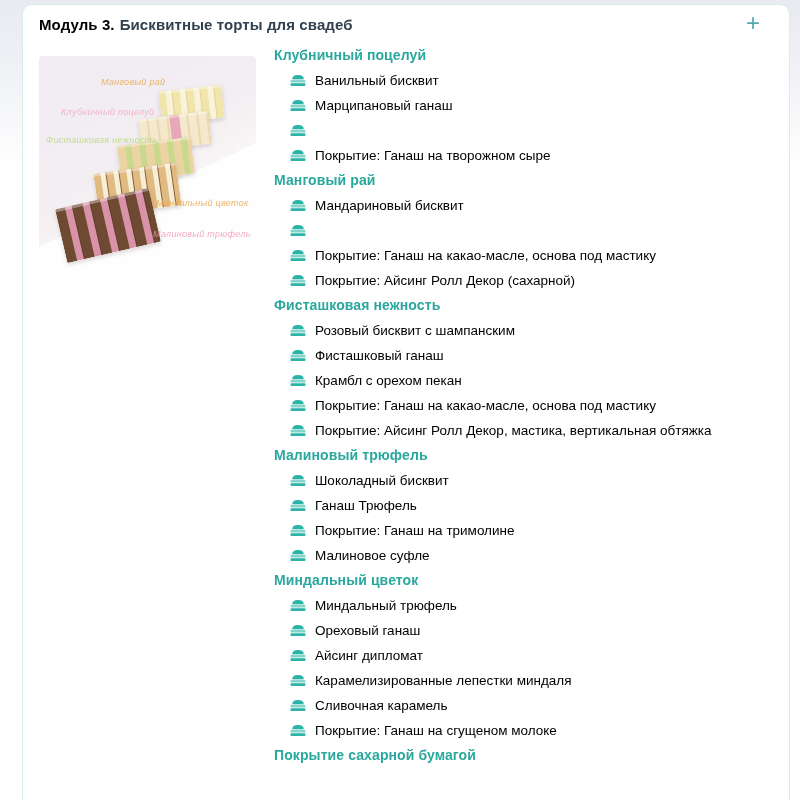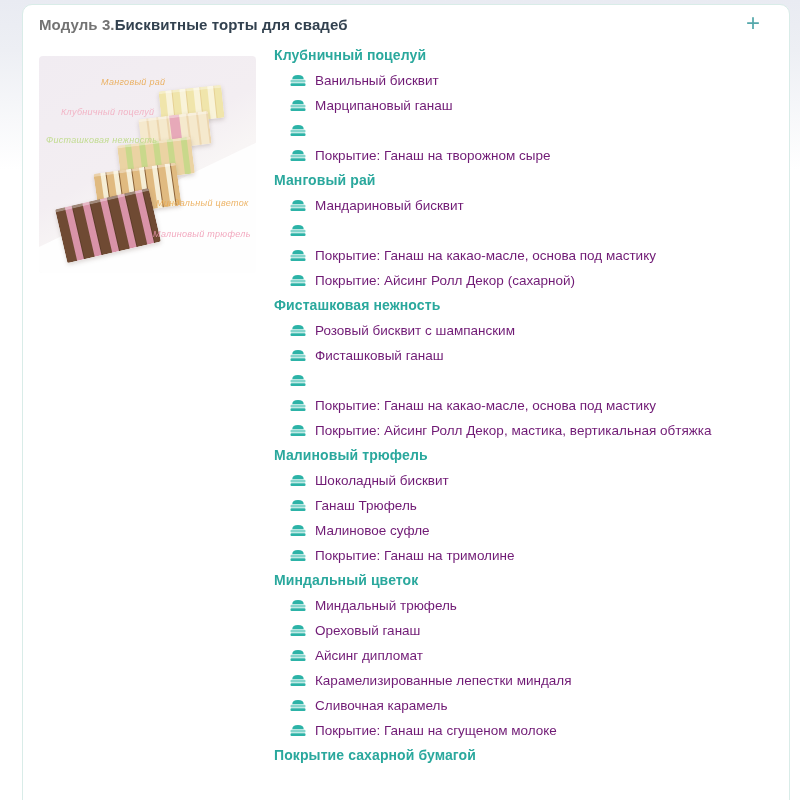--- a/index.html
+++ b/index.html
@@ -16,22 +16,22 @@
     background: #ffffff;
     border: 1px solid #d9ece8;
     border-radius: 10px;
   }
   .card-header {
     position: relative;
     padding: 11px 16px 0 16px;
     height: 36px;
   }
   .module-title { font-size: 15px; font-weight: bold; letter-spacing: .1px; }
-  .module-prefix { color: #737373; }
-  .module-name  { color: #32414f; }
+  .module-prefix { color: #000000; }
+  .module-name  { color: #32414f; margin-left: 5px; }
   .expand-btn {
     position: absolute;
     top: 4px; right: 22px;
     width: 28px; height: 28px;
     background: none; border: none;
     color: #55a8ab;
     font-size: 24px; font-weight: 300; line-height: 26px;
     cursor: pointer;
     font-family: "Liberation Sans", sans-serif;
   }
@@ -73,21 +73,21 @@
     height: 25px; line-height: 25px;
     font-size: 14px; font-weight: bold;
     color: #2aa89d;
     letter-spacing: .1px;
   }
   .section-list { list-style: none; }
   .section-list li {
     height: 25px; line-height: 25px;
     padding-left: 16px;
     font-size: 13.5px;
-    color: #701a75;
+    color: #000000;
     display: flex; align-items: center;
   }
   .cake-icon { flex: 0 0 16px; width: 16px; height: 13px; margin-right: 9px; }
   .item-text { white-space: nowrap; }
 </style>
 </head>
 <body>
 
 <section class="card">
 
@@ -218,20 +218,21 @@
     </svg>
     <span class="item-text">Фисташковый ганаш</span>
   </li>
 
   <li>
     <svg class="cake-icon" viewBox="0 0 16 13">
       <path class="ic-top" d="M2.3,5.2 Q2.3,1 8,1 Q13.7,1 13.7,5.2 Z" fill="#2cb3a7"></path>
       <rect class="ic-mid" x="0.5" y="5.8" width="15" height="2.8" rx="1" fill="#84d4cc"></rect>
       <rect class="ic-bot" x="0.5" y="9.2" width="15" height="2.9" rx="1" fill="#2cb3a7"></rect>
     </svg>
+    <span class="item-text">Крамбл с орехом пекан</span>
   </li>
 
   <li>
     <svg class="cake-icon" viewBox="0 0 16 13">
       <path class="ic-top" d="M2.3,5.2 Q2.3,1 8,1 Q13.7,1 13.7,5.2 Z" fill="#2cb3a7"></path>
       <rect class="ic-mid" x="0.5" y="5.8" width="15" height="2.8" rx="1" fill="#84d4cc"></rect>
       <rect class="ic-bot" x="0.5" y="9.2" width="15" height="2.9" rx="1" fill="#2cb3a7"></rect>
     </svg>
     <span class="item-text">Покрытие: Ганаш на какао-масле, основа под мастику</span>
   </li>
@@ -267,30 +268,30 @@
     </svg>
     <span class="item-text">Ганаш Трюфель</span>
   </li>
 
   <li>
     <svg class="cake-icon" viewBox="0 0 16 13">
       <path class="ic-top" d="M2.3,5.2 Q2.3,1 8,1 Q13.7,1 13.7,5.2 Z" fill="#2cb3a7"></path>
       <rect class="ic-mid" x="0.5" y="5.8" width="15" height="2.8" rx="1" fill="#84d4cc"></rect>
       <rect class="ic-bot" x="0.5" y="9.2" width="15" height="2.9" rx="1" fill="#2cb3a7"></rect>
     </svg>
+    <span class="item-text">Покрытие: Ганаш на тримолине</span>
+  </li>
+
+  <li>
+    <svg class="cake-icon" viewBox="0 0 16 13">
+      <path class="ic-top" d="M2.3,5.2 Q2.3,1 8,1 Q13.7,1 13.7,5.2 Z" fill="#2cb3a7"></path>
+      <rect class="ic-mid" x="0.5" y="5.8" width="15" height="2.8" rx="1" fill="#84d4cc"></rect>
+      <rect class="ic-bot" x="0.5" y="9.2" width="15" height="2.9" rx="1" fill="#2cb3a7"></rect>
+    </svg>
     <span class="item-text">Малиновое суфле</span>
-  </li>
-
-  <li>
-    <svg class="cake-icon" viewBox="0 0 16 13">
-      <path class="ic-top" d="M2.3,5.2 Q2.3,1 8,1 Q13.7,1 13.7,5.2 Z" fill="#2cb3a7"></path>
-      <rect class="ic-mid" x="0.5" y="5.8" width="15" height="2.8" rx="1" fill="#84d4cc"></rect>
-      <rect class="ic-bot" x="0.5" y="9.2" width="15" height="2.9" rx="1" fill="#2cb3a7"></rect>
-    </svg>
-    <span class="item-text">Покрытие: Ганаш на тримолине</span>
   </li>
 </ul>
   </div>
 
   <div class="section">
     <h3 class="section-heading">Миндальный цветок</h3>
     <ul class="section-list">
   <li>
     <svg class="cake-icon" viewBox="0 0 16 13">
       <path class="ic-top" d="M2.3,5.2 Q2.3,1 8,1 Q13.7,1 13.7,5.2 Z" fill="#2cb3a7"></path>

